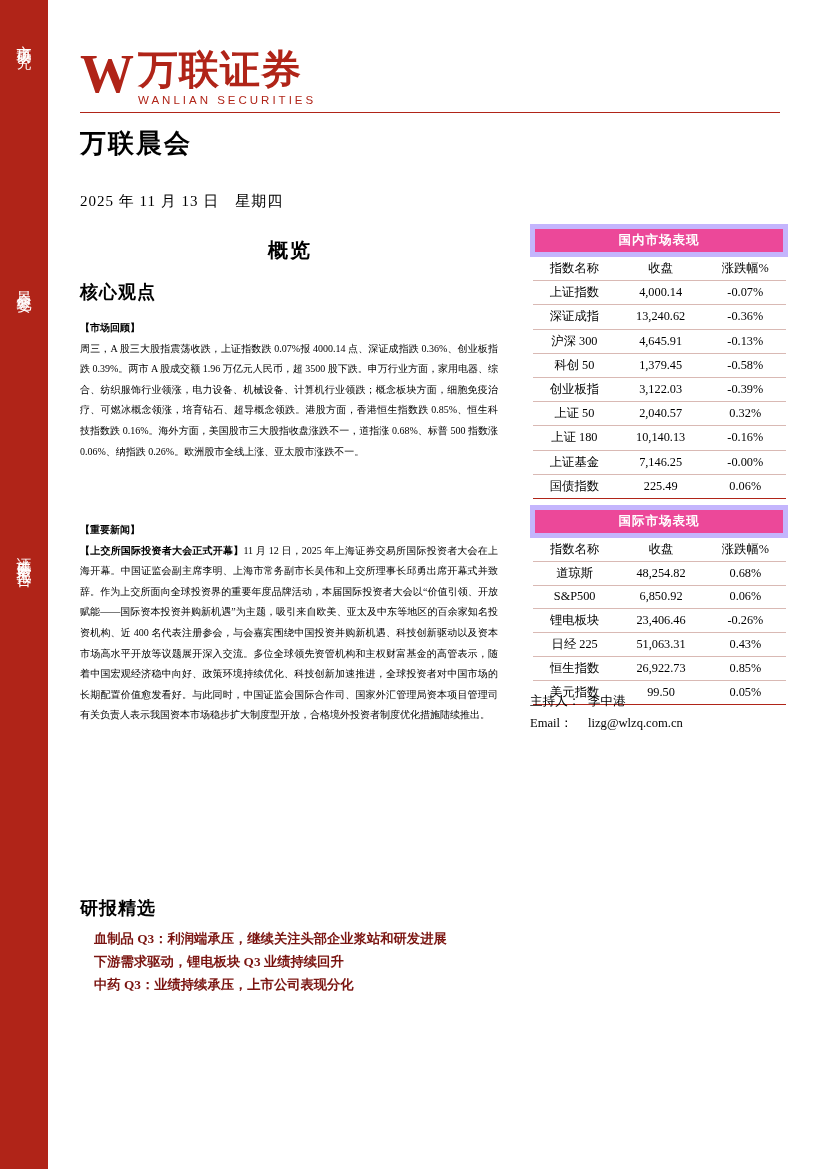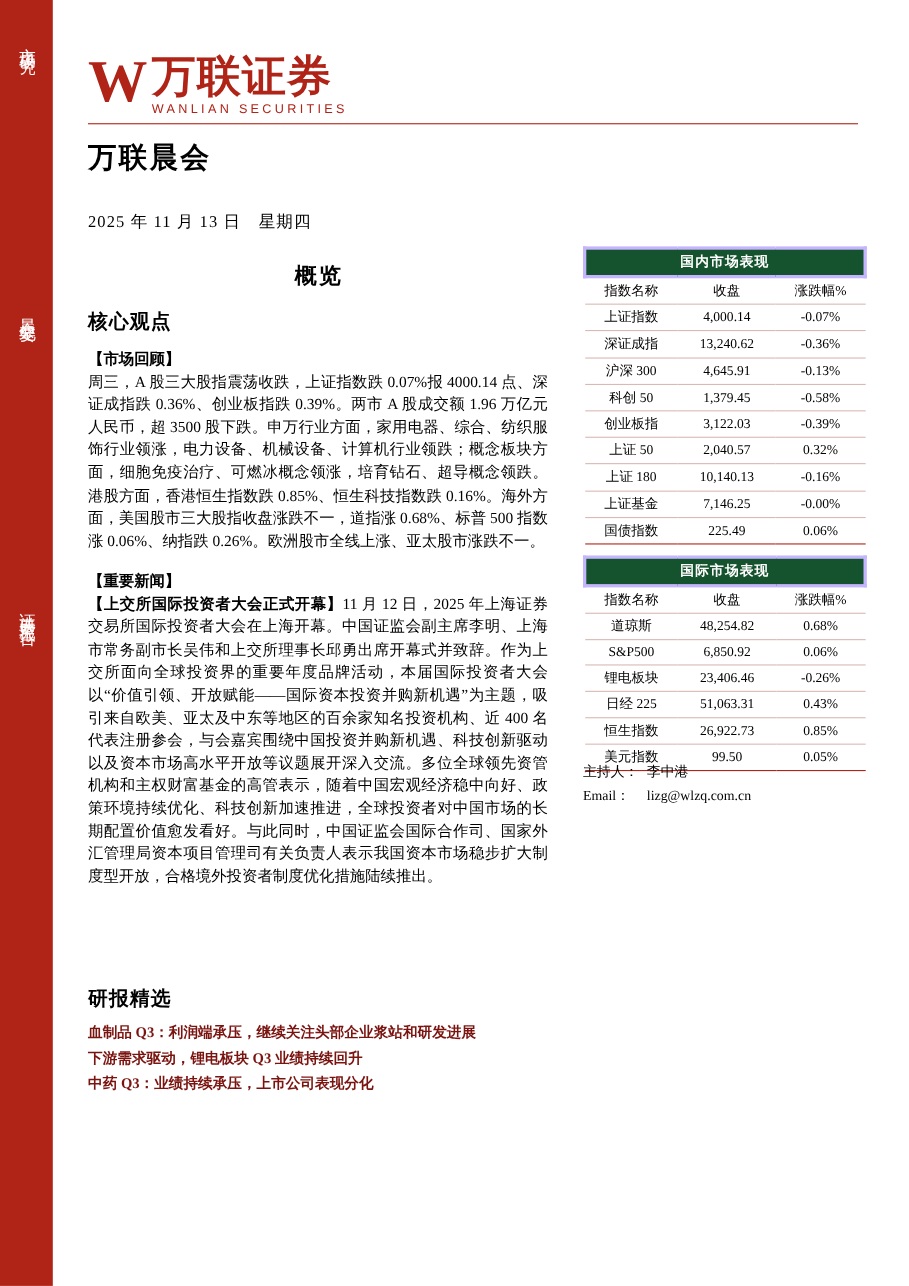--- a/index.html
+++ b/index.html
@@ -125,21 +125,21 @@
     font-weight: bold;
     letter-spacing: 1px;
   }
   #core-view-title { top: 280px; }
   #research-title  { top: 896px; }
 
   .body-col {
     position: absolute;
     left: 80px;
     width: 418px;
-    font-size: 14px;
+    font-size: 10px;
     line-height: 20.6px;
     text-align: justify;
     letter-spacing: 0px;
   }
   #para-market { top: 318px; }
   #para-news   { top: 520px; }
   .lead {
     font-weight: bold;
   }
 
@@ -148,42 +148,43 @@
     left: 80px;
     top: 928px;
     width: 430px;
     font-size: 13.3px;
     line-height: 22px;
     font-weight: bold;
     color: #7a1410;
   }
   .highlight-list div {
     margin-bottom: 1px;
+    margin-left: 14px;
   }
 
   
   .tbl {
     position: absolute;
     width: 258px;
     border-collapse: collapse;
     font-size: 12px;
     font-family: "Liberation Serif", serif;
   }
   #tbl-domestic { left: 530px; top: 224px; }
   #tbl-global   { left: 530px; top: 505px; }
 
   .tbl .cap td {
-    background: #14532d;
+    background: #ec4899;
     color: #fff;
     text-align: center;
     font-weight: bold;
     font-size: 12.5px;
     padding: 3px 0 3px 0;
     letter-spacing: 1px;
-    border: 3px solid #c4b5fd;
+    border: 5px solid #c4b5fd;
   }
   .tbl tbody td {
     text-align: center;
     padding: 3.1px 0;
     border-bottom: 0.7px solid #d9b9b4;
     font-size: 12.3px;
   }
   .tbl tbody tr:last-child td {
     border-bottom: 1.1px solid #b02418;
   }

